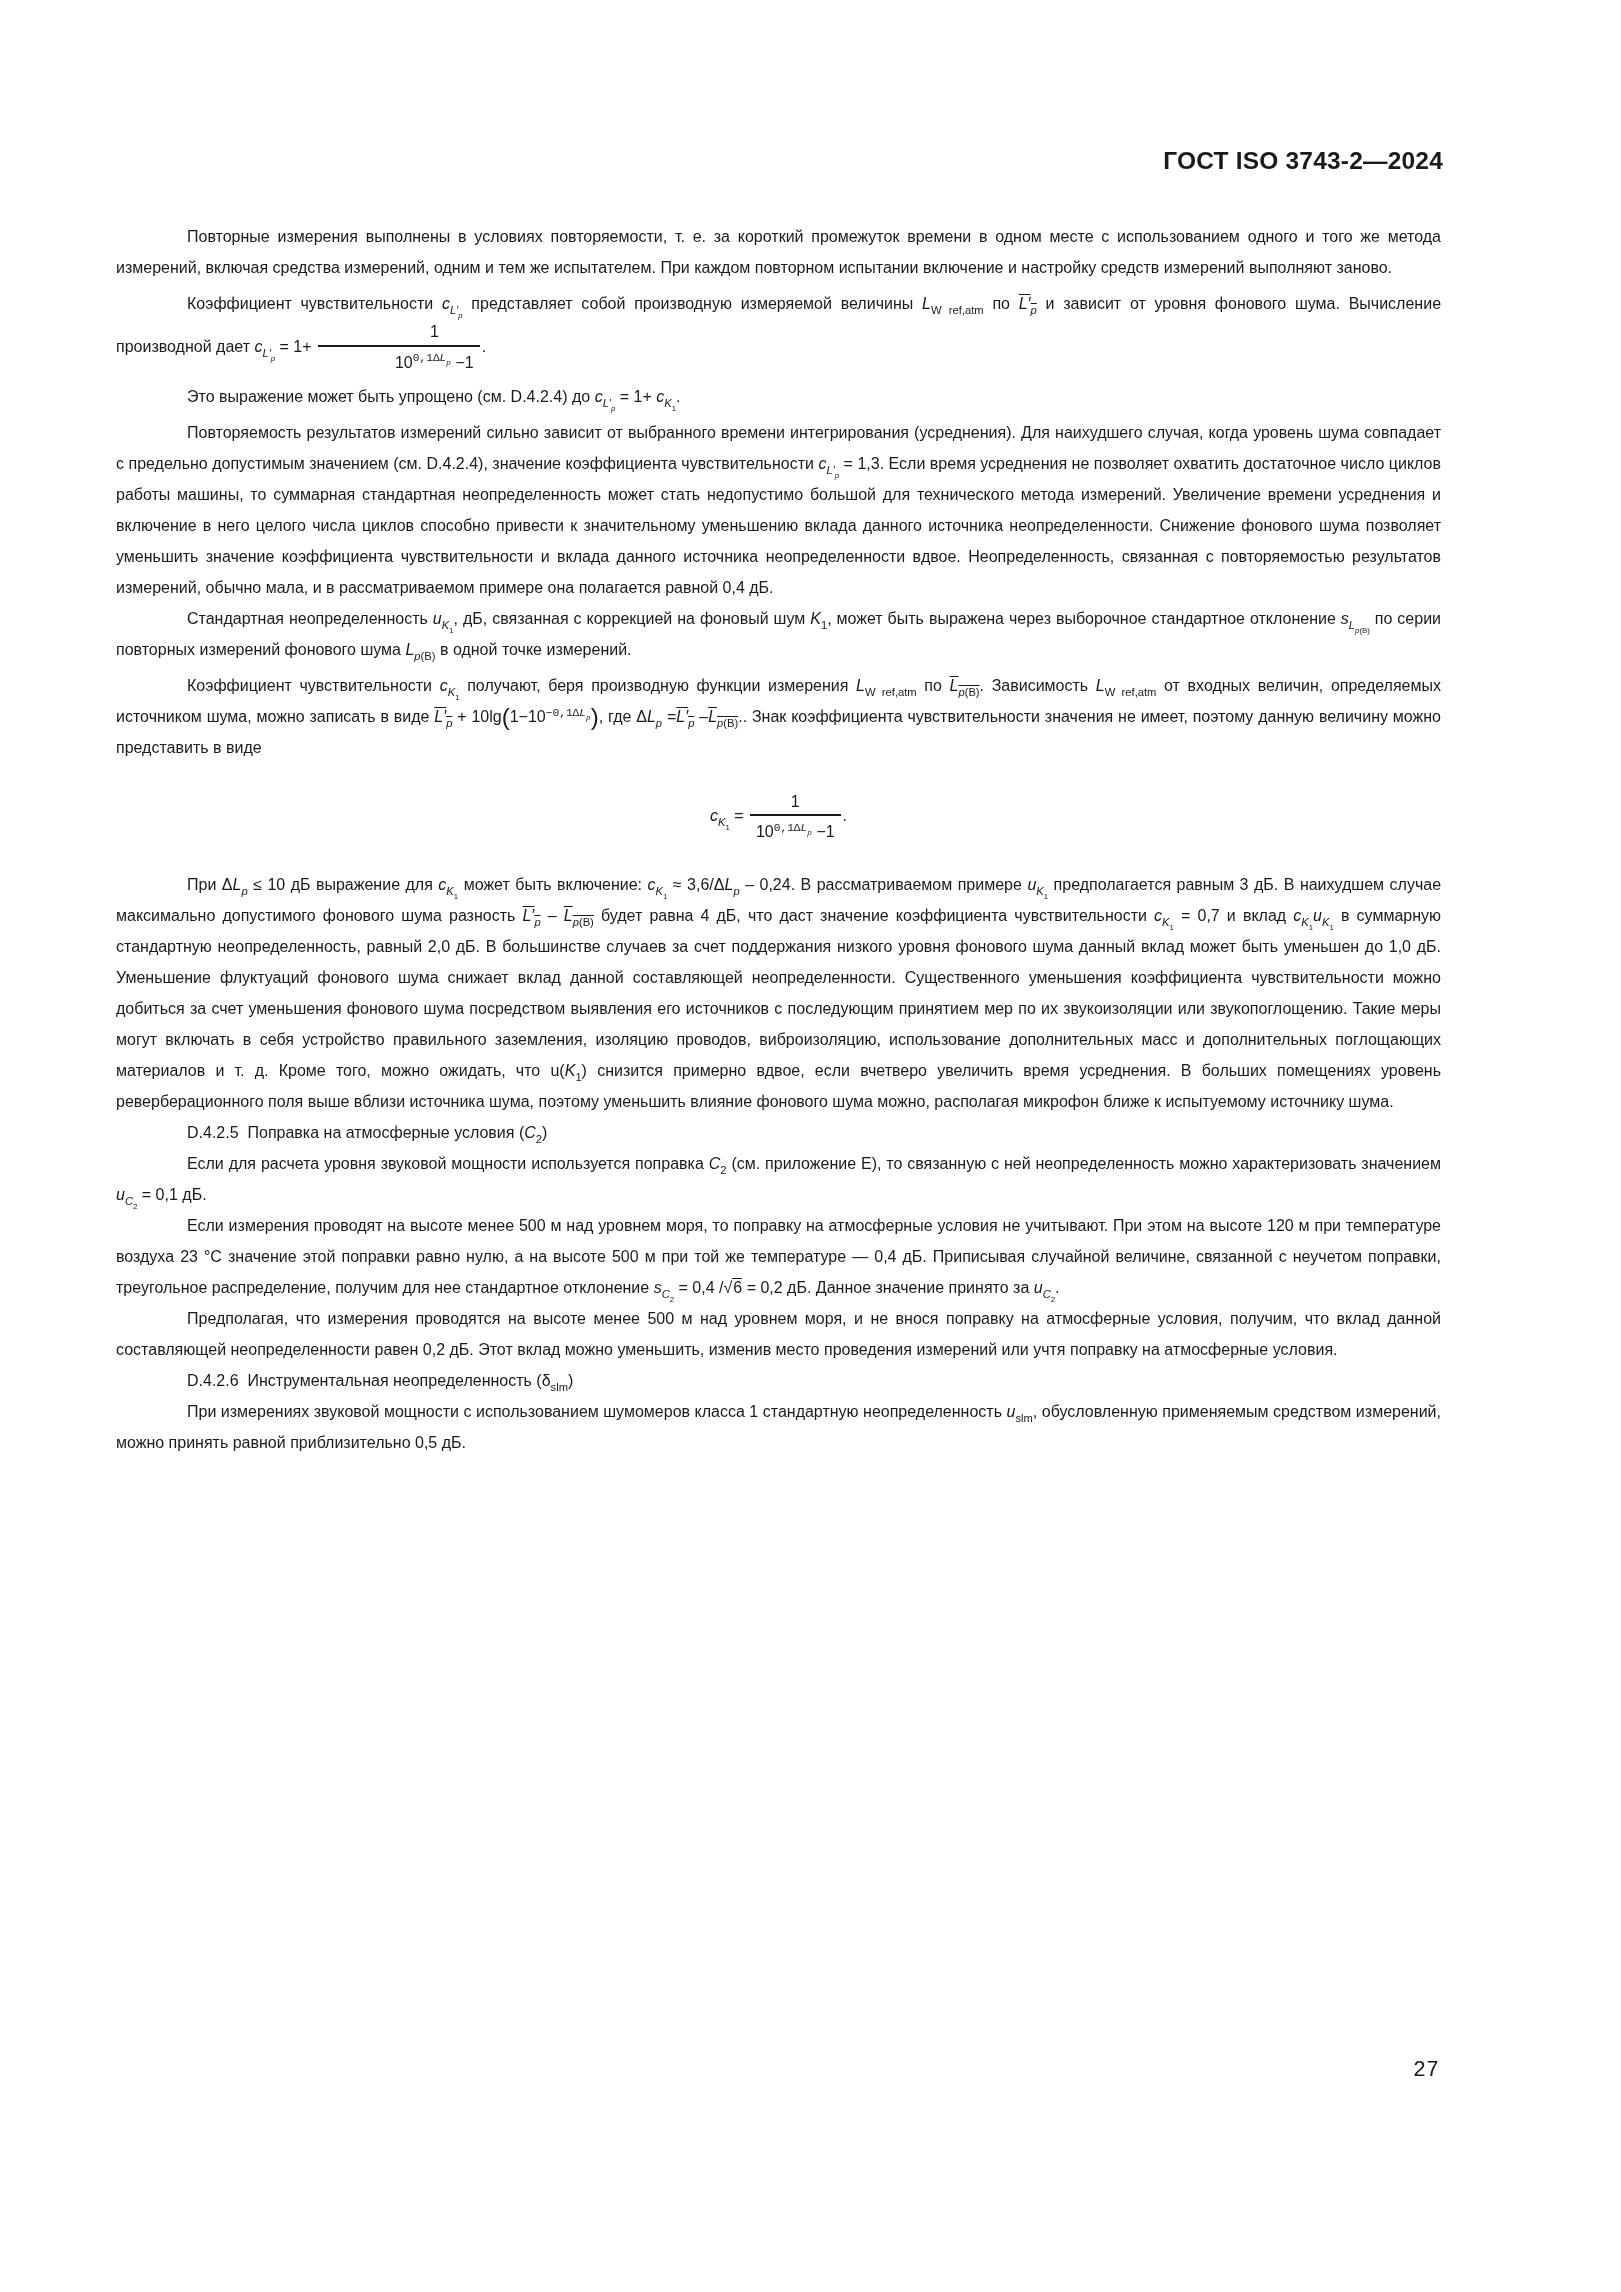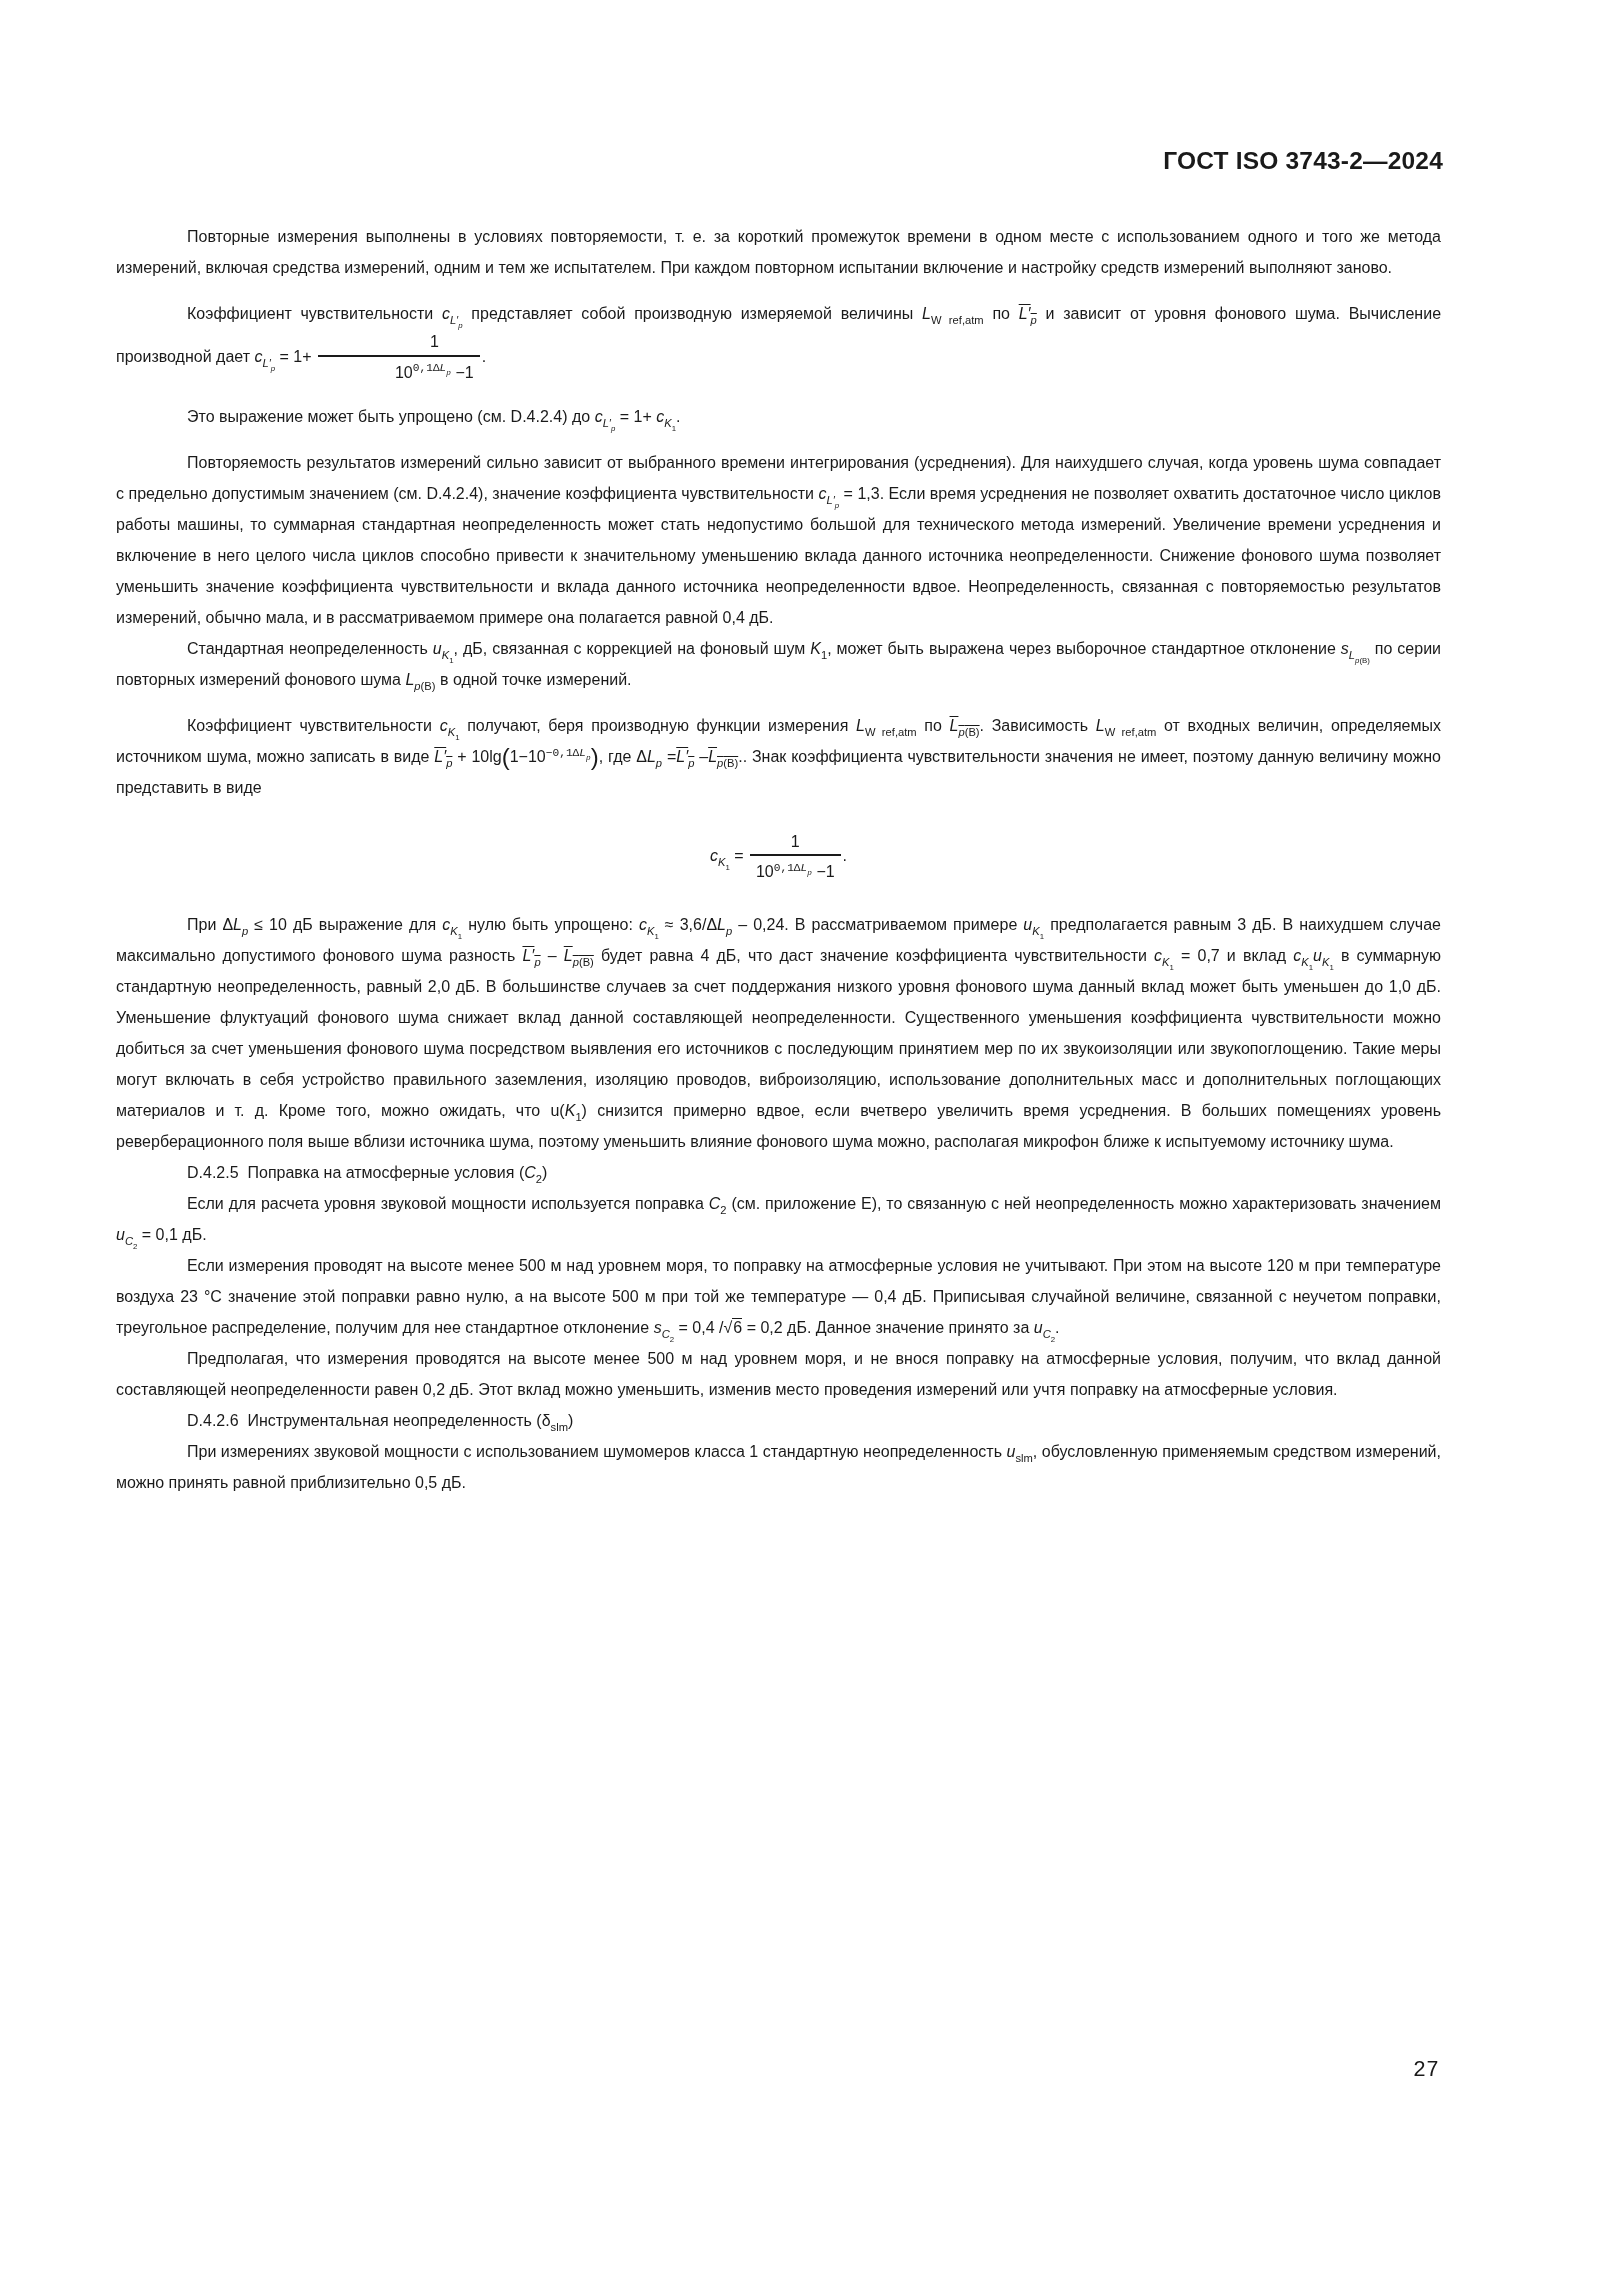--- a/index.html
+++ b/index.html
@@ -1,21 +1,21 @@
 <!DOCTYPE html>
 <html><head>
 <meta charset="utf-8">
 <style>
   html, body { margin: 0; padding: 0; background: #ffffff; }
   body { width: 1621px; height: 2293px; position: relative; overflow: hidden;
          font-family: "Liberation Sans", sans-serif; color: #1a1a1a; }
   .header { position: absolute; top: 147px; right: 178px; font-weight: bold; font-size: 24.5px; letter-spacing: 0.2px; margin-left: 21px; }
   .content { position: absolute; left: 116px; top: 221px; width: 1325px; font-size: 16px; line-height: 31px; }
   p { margin: 0; text-align: justify; text-indent: 71px; }
-  p.sp { margin-top: 15px; }
+  p.sp { margin-top: 5px; }
   p.heading { text-align: left; }
   .m { font-family: "Liberation Sans", sans-serif; }
   i { font-style: italic; }
   sub { font-size: 70%; vertical-align: -0.45em; line-height: 0; }
   sup { font-size: 70%; vertical-align: 0.55em; line-height: 0; font-family: Liberation Mono, monospace; }
   .ol { text-decoration: overline; }
   .frac { display: inline-flex; flex-direction: column; align-items: center; vertical-align: middle; margin: 0 2px; }
   .frac .num { padding: 0 3.9px; line-height: 25.5px; }
   .frac .den { border-top: 2px solid #1a1a1a; padding: 2px 5.9px 0 5.9px; line-height: 27.4px; }
   .display { text-align: center; margin: 25.5px 0 23.5px 0; text-indent: 0; }
@@ -93,21 +93,21 @@
         <span class="den"><span>10</span><sup><span>0,1Δ</span><i>L</i><sub><i>p</i></sub></sup>&nbsp;<span>−1</span></span>
       </span><span>.</span>
     </span>
   </div>
 
   <p>
     <span>При</span>
     <span class="m"><span>Δ</span><i>L</i><sub><i>p</i></sub></span>
     <span>≤ 10 дБ выражение для</span>
     <span class="m"><i>c</i><sub><i>K</i><sub>1</sub></sub></span>
-    <span>нулю быть упрощено:</span>
+    <span>может быть включение:</span>
     <span class="m"><i>c</i><sub><i>K</i><sub>1</sub></sub></span>
     <span>≈ 3,6/</span><span class="m"><span>Δ</span><i>L</i><sub><i>p</i></sub></span>
     <span>– 0,24. В рассматриваемом примере</span>
     <span class="m"><i>u</i><sub><i>K</i><sub>1</sub></sub></span>
     <span>предполагается равным 3 дБ. В наихудшем случае максимально допустимого фонового шума разность</span>
     <span class="m"><span class="ol"><i>L′</i><sub><i>p</i></sub></span> <span>–</span> <span class="ol"><i>L</i><sub><i>p</i>(B)</sub></span></span>
     <span>будет равна 4 дБ, что даст значение коэффициента чувствительности</span>
     <span class="m"><i>c</i><sub><i>K</i><sub>1</sub></sub></span>
     <span>= 0,7 и вклад</span>
     <span class="m"><i>c</i><sub><i>K</i><sub>1</sub></sub><i>u</i><sub><i>K</i><sub>1</sub></sub></span>

